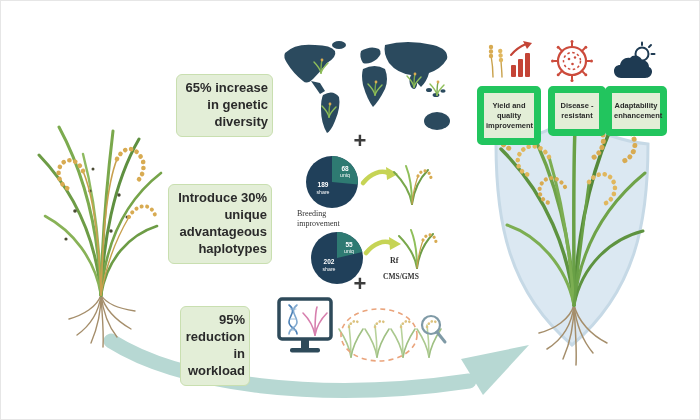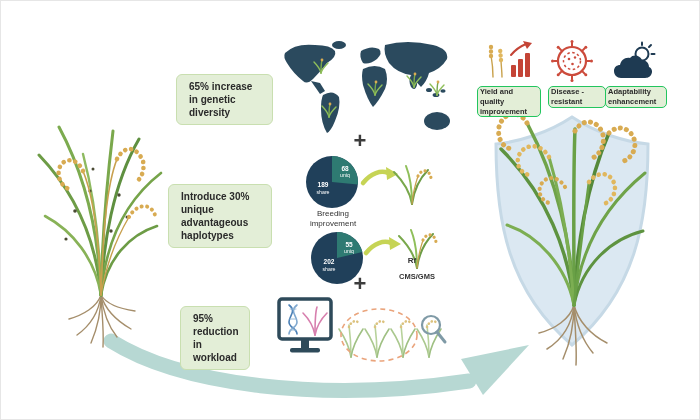--- a/index.html
+++ b/index.html
@@ -5,30 +5,30 @@
   html,body{margin:0;padding:0;background:#fff;}
   *{box-sizing:border-box;}
   .stage{
     position:relative;width:700px;height:420px;background:#ffffff;
     border:1px solid #e6e6e6;overflow:hidden;
     font-family:"Liberation Sans","DejaVu Sans",sans-serif;color:#2b2b2b;
   }
   .abs{position:absolute;}
   .statbox{
     background:#e3eed7;border:1px solid #c9dfb0;border-radius:6px;
-    padding:5px 12px;font-weight:bold;font-size:10px;line-height:1.3;
-    text-align:left;color:#2a2a2a;z-index:4;
+    padding:5px 4px;font-weight:bold;font-size:13px;line-height:1.3;
+    text-align:right;color:#2a2a2a;z-index:4;
   }
   .blabel{
-    background:#e3eed7;border:1px solid #22c55e;border-radius:5px;
-    padding:0 2px;font-weight:bold;font-size:7.5px;line-height:1.3;
-    text-align:left;color:#2a2a2a;z-index:4;
+    background:#e3eed7;border:7px solid #22c55e;border-radius:5px;
+    padding:8px 2px;font-weight:bold;font-size:7.5px;line-height:1.3;
+    text-align:center;color:#2a2a2a;z-index:4;
   }
   .plus{font-size:22px;font-weight:bold;color:#3c3c3c;width:20px;text-align:center;z-index:4;}
-  .smalltext{font-size:8px;color:#333;text-align:center;line-height:1.2;z-index:4;}
+  .smalltext{font-size:8px;color:#333;text-align:left;line-height:1.2;z-index:4;font-family:Liberation Serif, serif;}
   svg{overflow:visible;}
   svg text{font-family:"Liberation Sans","DejaVu Sans",sans-serif;}
   .pv{font-size:6.5px;font-weight:bold;fill:#ffffff;text-anchor:middle;}
   .pl{font-size:5.2px;fill:#ffffff;text-anchor:middle;}
   .z1{z-index:1}.z2{z-index:2}.z3{z-index:3}.z4{z-index:4}
 </style>
 </head>
 <body>
 
 <div class="stage">

